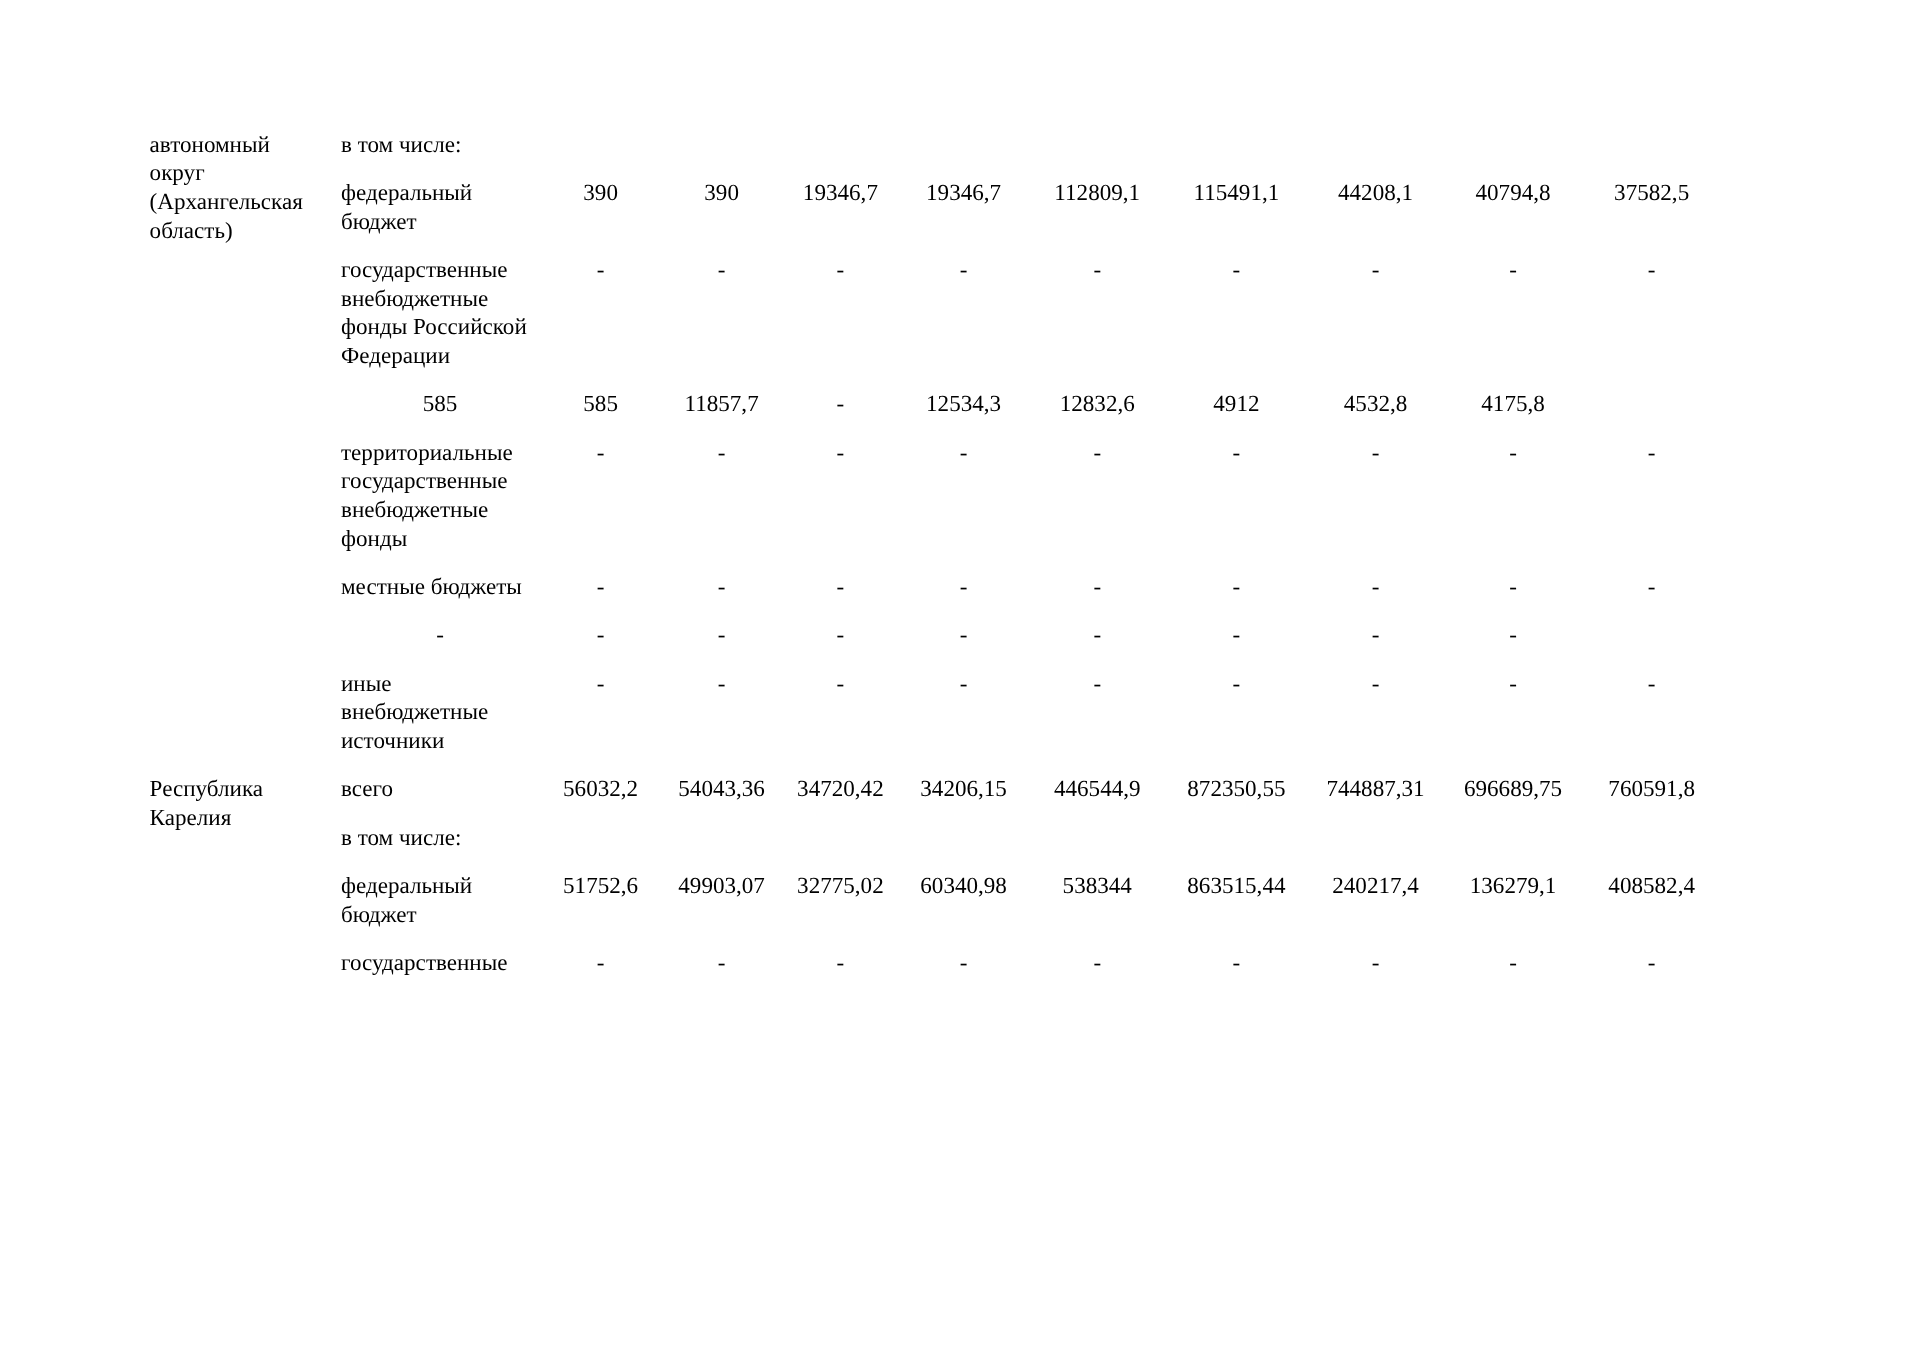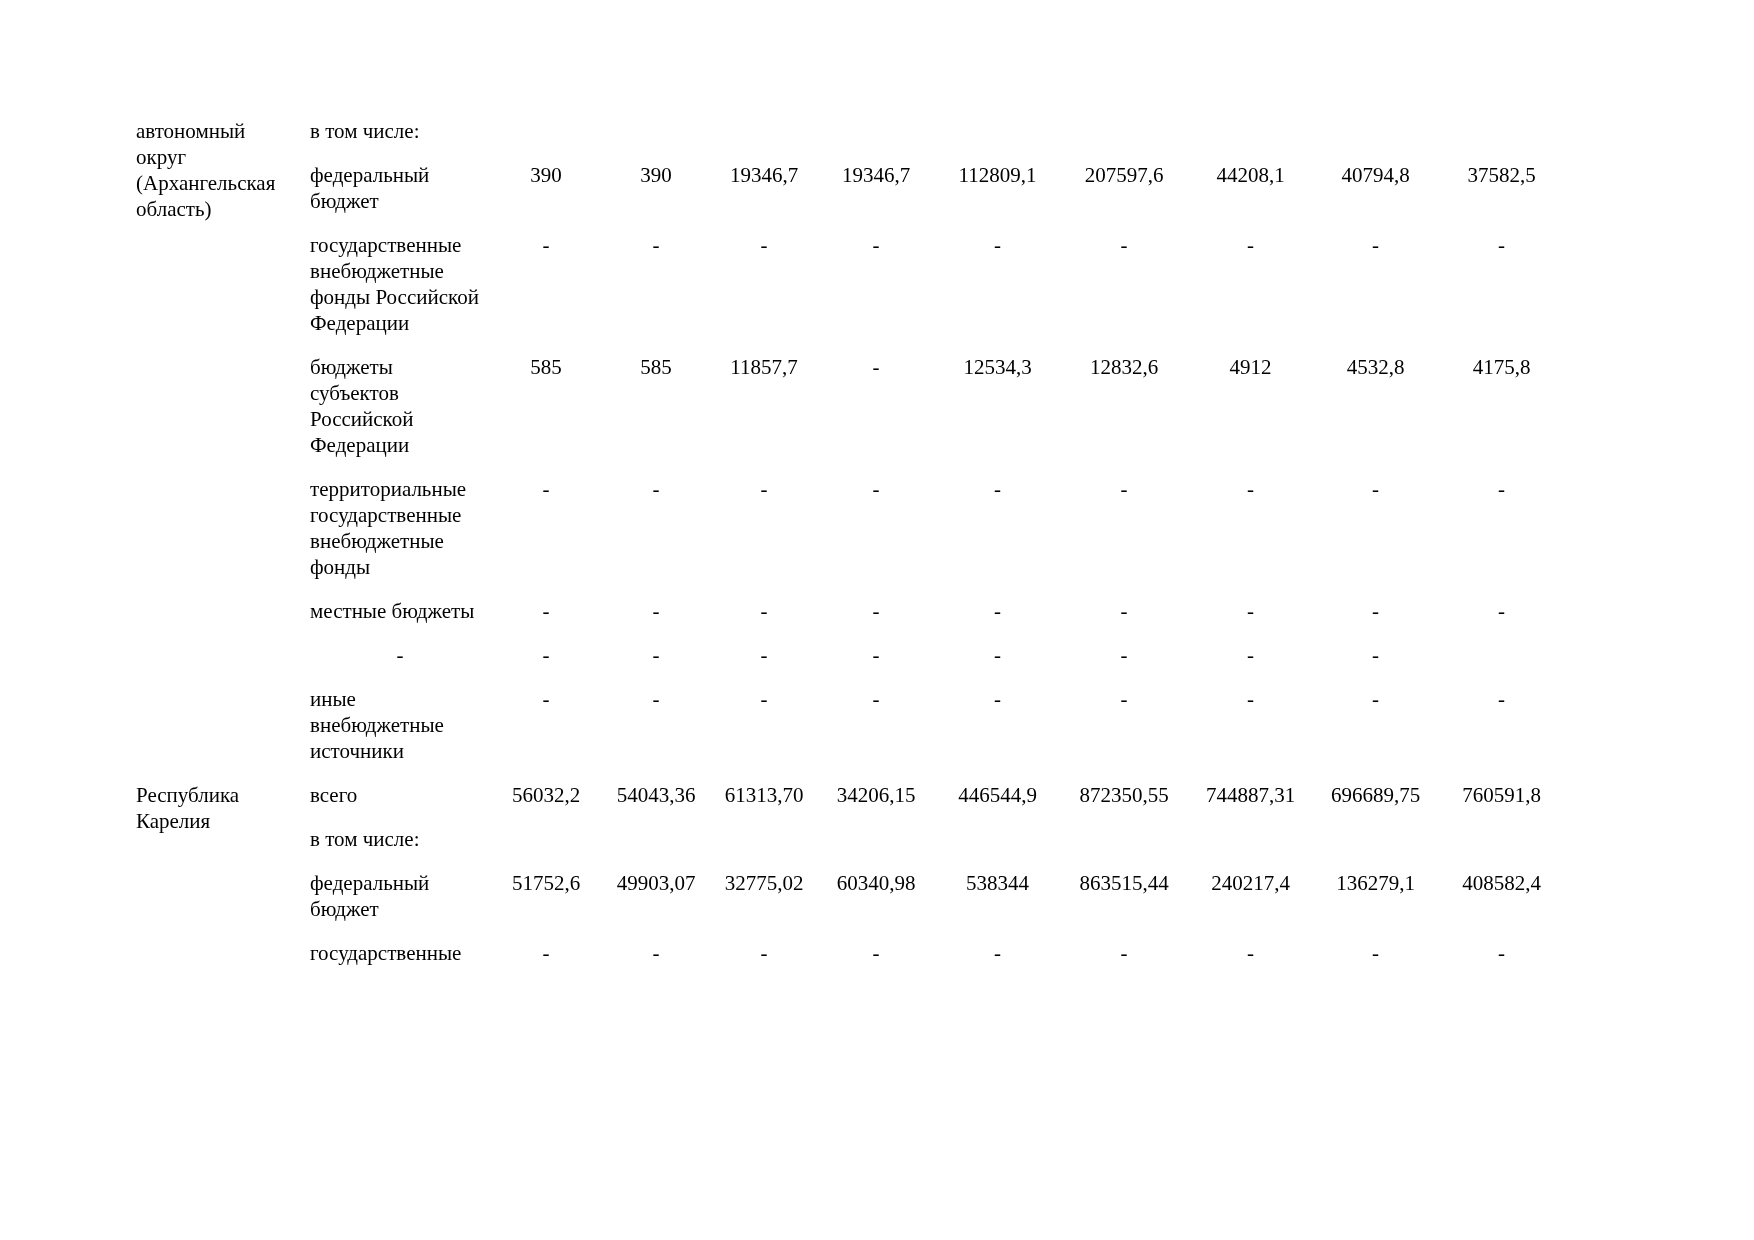--- a/index.html
+++ b/index.html
@@ -68,39 +68,38 @@
             <div class="val"></div>
             <div class="val"></div>
           </div>
           <div class="row">
             <div class="label">федеральный бюджет</div>
             <div class="val">390</div>
             <div class="val">390</div>
             <div class="val">19346,7</div>
             <div class="val">19346,7</div>
             <div class="val">112809,1</div>
-            <div class="val">207597,6</div>
+            <div class="val">115491,1</div>
             <div class="val">44208,1</div>
             <div class="val">40794,8</div>
             <div class="val">37582,5</div>
           </div>
           <div class="row">
             <div class="label">государственные внебюджетные фонды Российской Федерации</div>
             <div class="val">-</div>
             <div class="val">-</div>
             <div class="val">-</div>
             <div class="val">-</div>
             <div class="val">-</div>
             <div class="val">-</div>
             <div class="val">-</div>
             <div class="val">-</div>
             <div class="val">-</div>
           </div>
           <div class="row">
-            <div class="label">бюджеты субъектов Российской Федерации</div>
             <div class="val">585</div>
             <div class="val">585</div>
             <div class="val">11857,7</div>
             <div class="val">-</div>
             <div class="val">12534,3</div>
             <div class="val">12832,6</div>
             <div class="val">4912</div>
             <div class="val">4532,8</div>
             <div class="val">4175,8</div>
           </div>
@@ -153,21 +152,21 @@
           </div>
         </div>
       </div>
       <div class="group">
         <div class="region">Республика Карелия</div>
         <div class="rows">
           <div class="row">
             <div class="label">всего</div>
             <div class="val">56032,2</div>
             <div class="val">54043,36</div>
-            <div class="val">61313,70</div>
+            <div class="val">34720,42</div>
             <div class="val">34206,15</div>
             <div class="val">446544,9</div>
             <div class="val">872350,55</div>
             <div class="val">744887,31</div>
             <div class="val">696689,75</div>
             <div class="val">760591,8</div>
           </div>
           <div class="row">
             <div class="label">в том числе:</div>
             <div class="val"></div>

